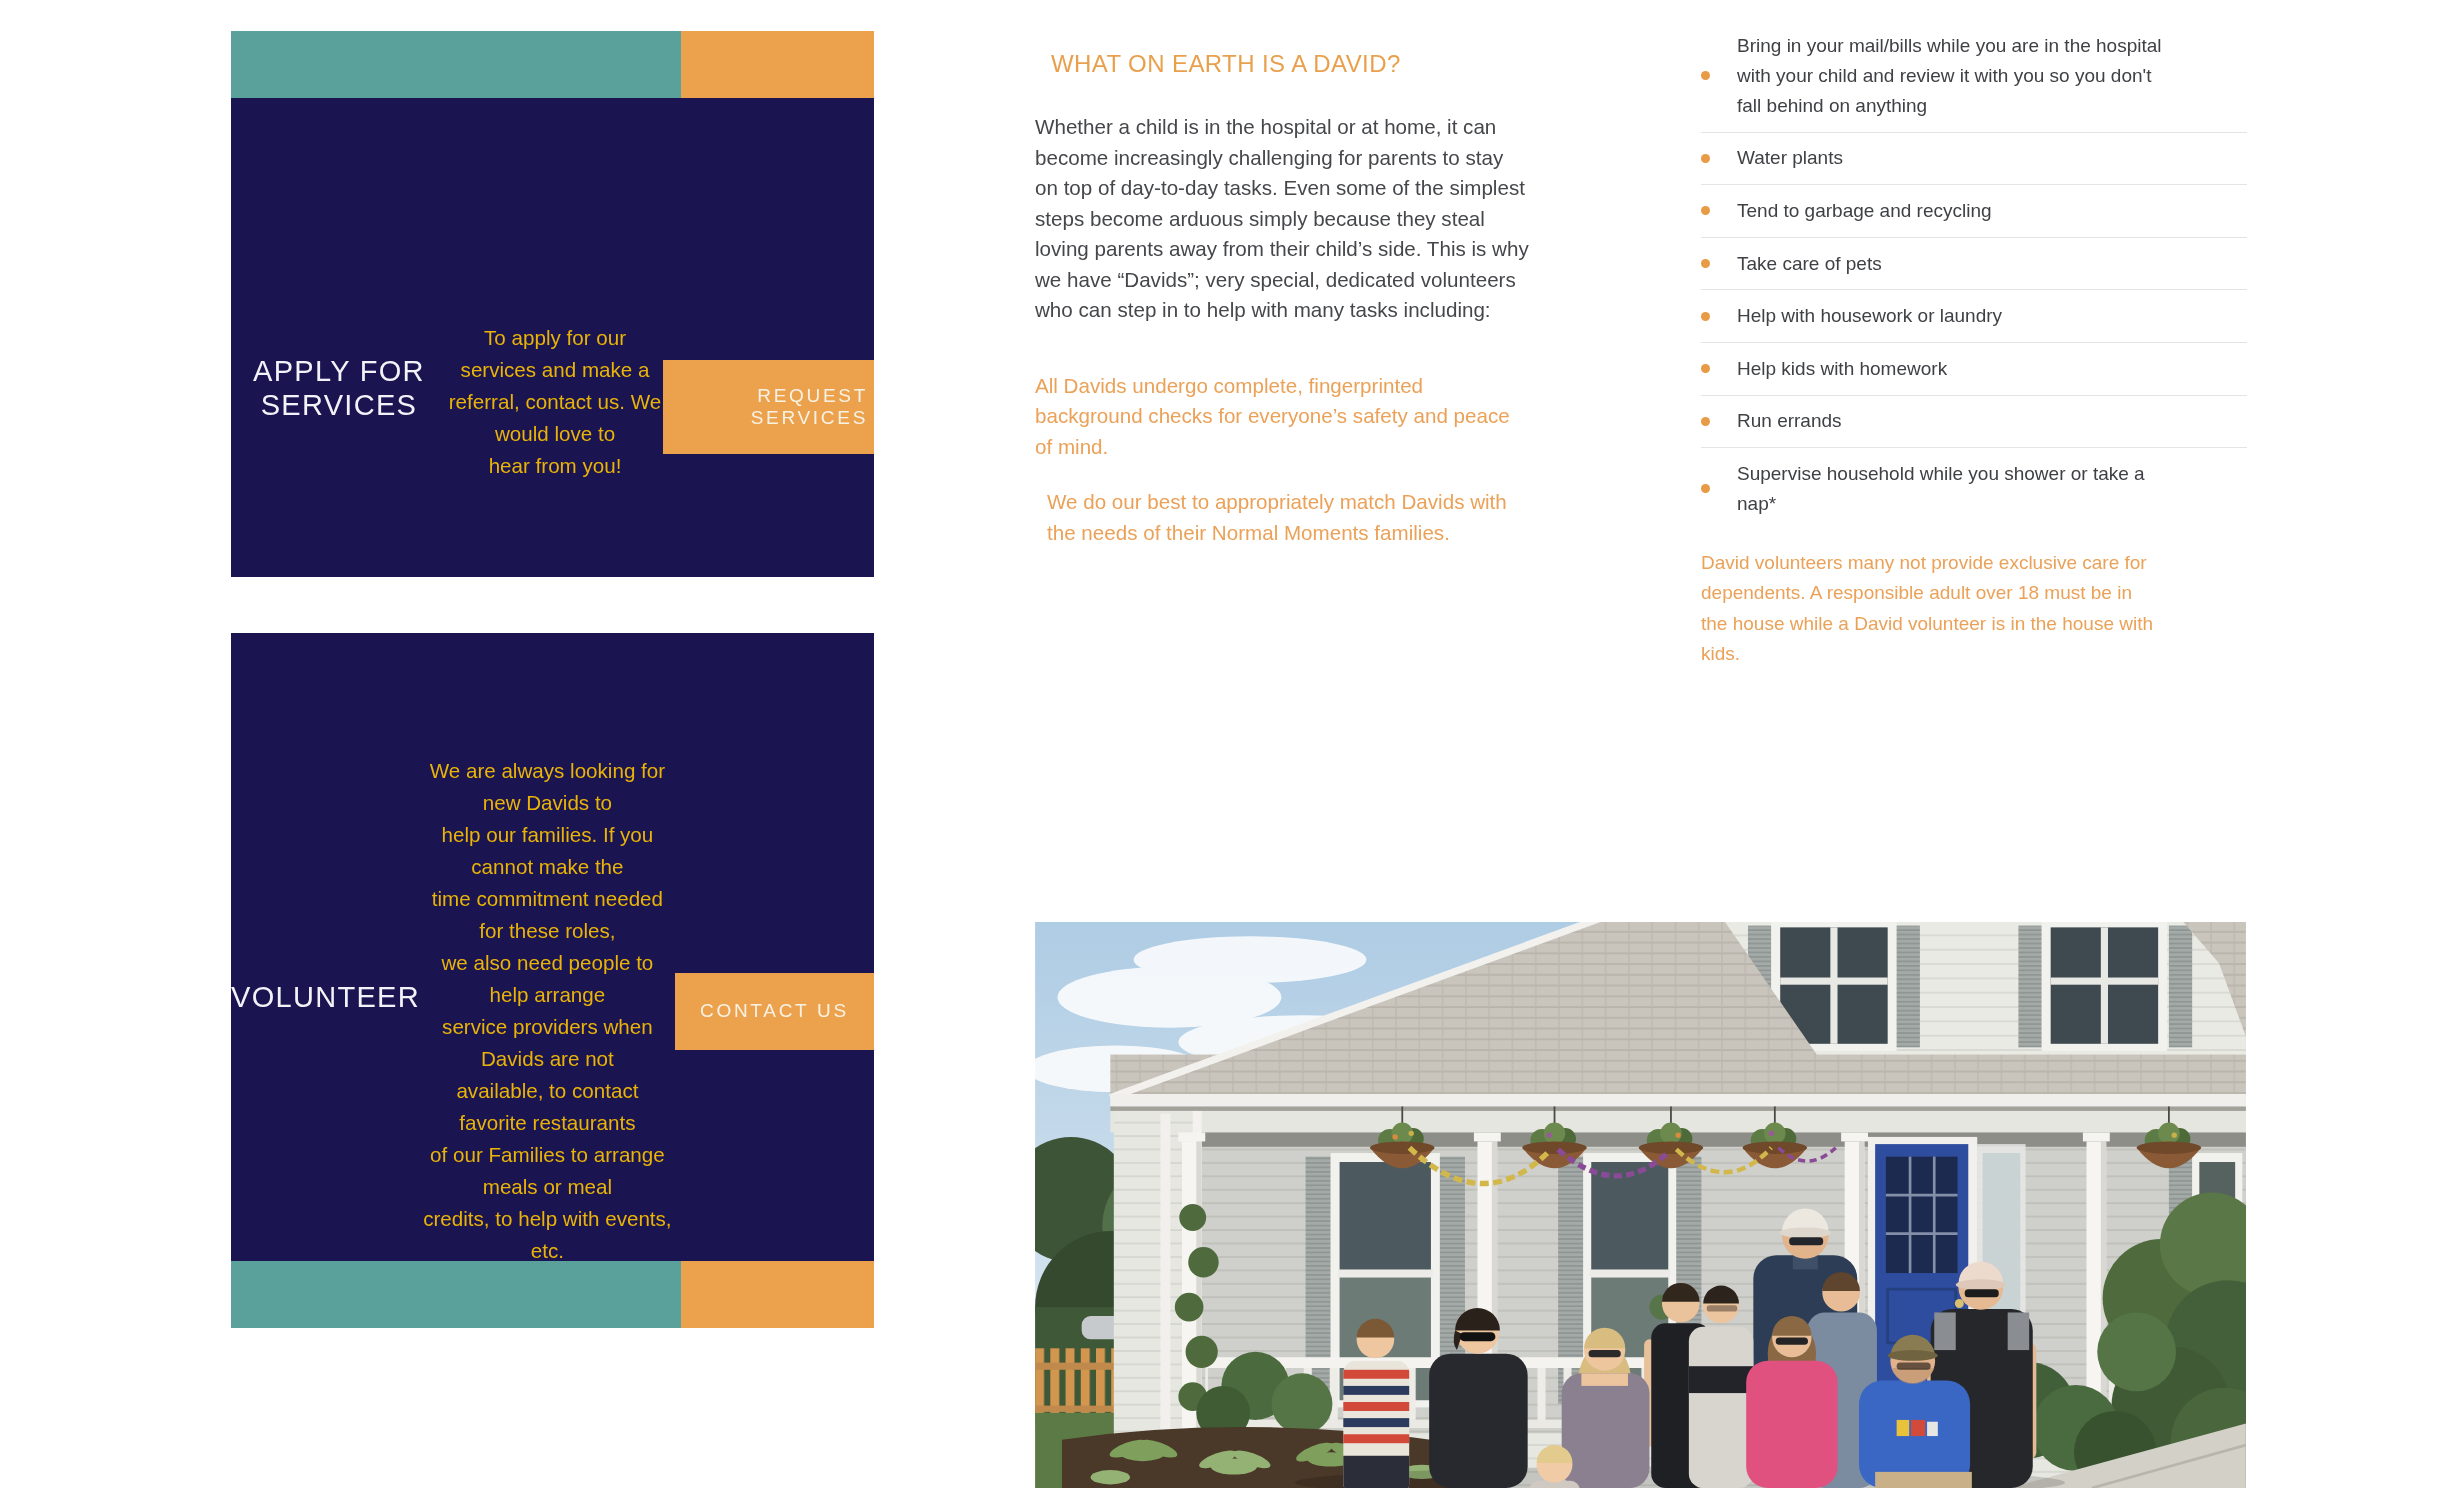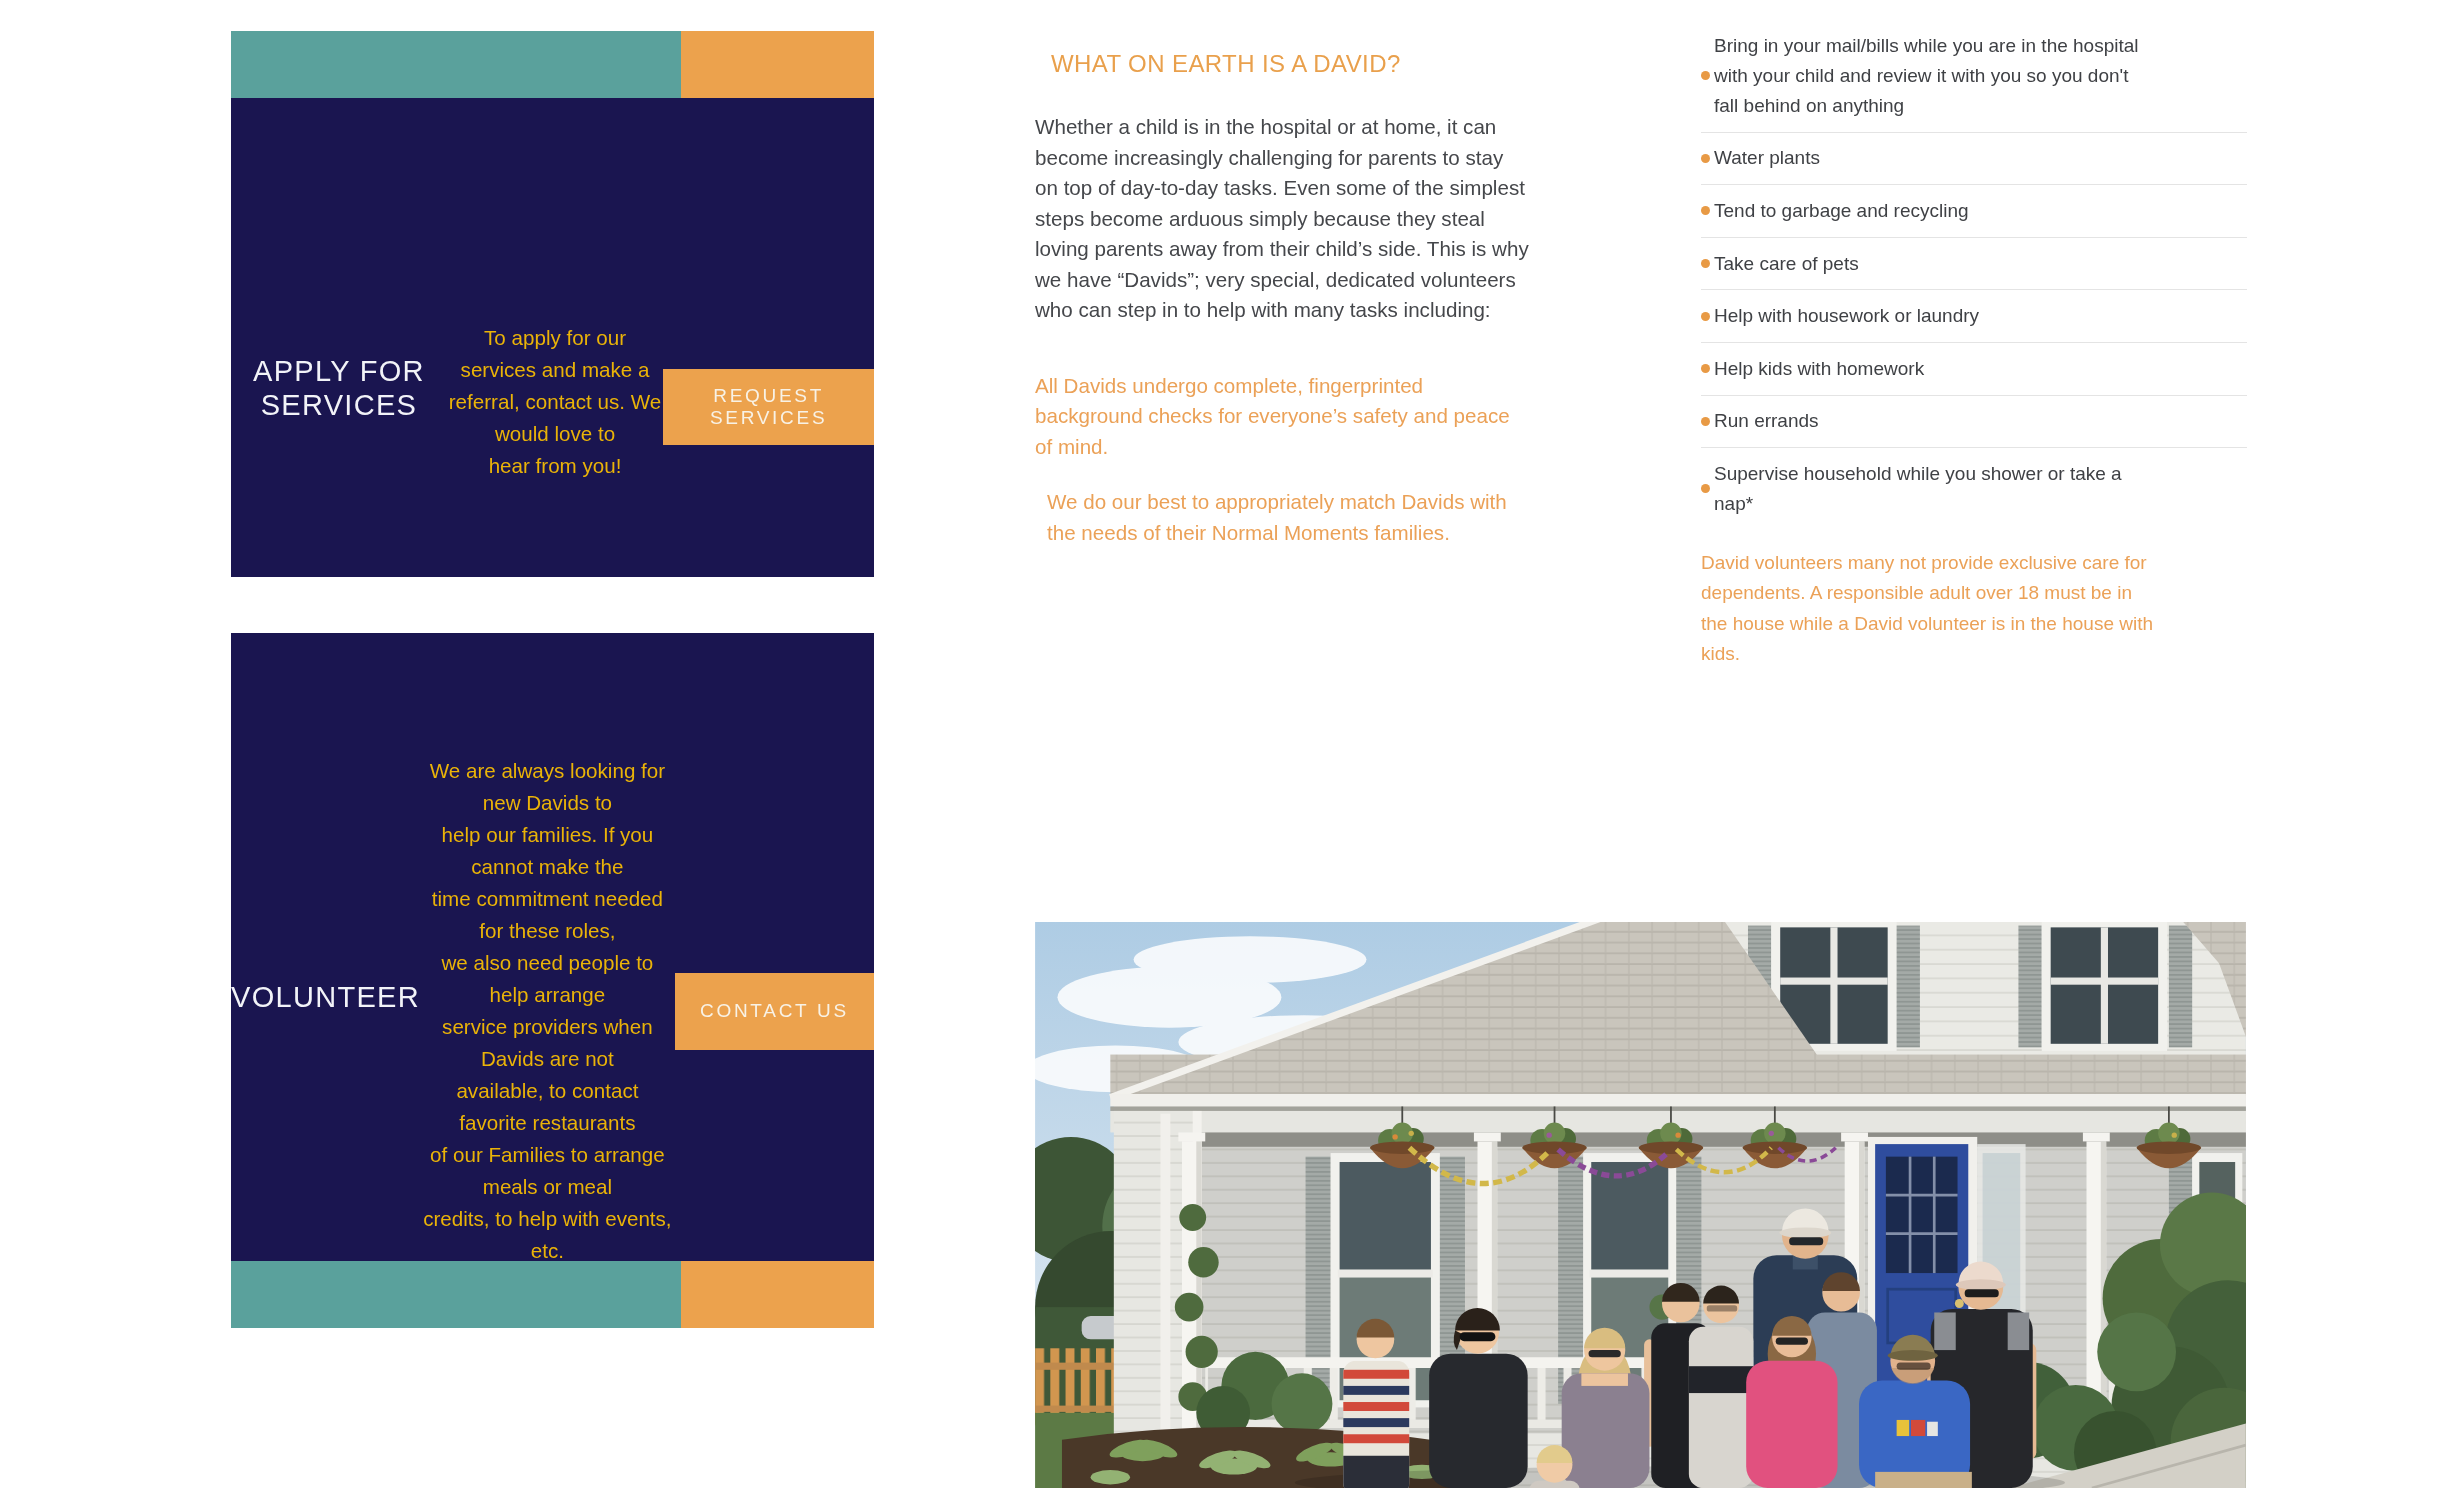--- a/index.html
+++ b/index.html
@@ -30,21 +30,21 @@
   }
   .card-text {
     margin:29px 0 0; font-size:20.6px; line-height:32px; color:#eab308;
     white-space:pre-line;
   }
   .btn {
     display:block; background:#eca24d; border:none; color:#f8f2e6;
     font-family:"Liberation Sans", sans-serif; font-size:19px; letter-spacing:2.7px;
     cursor:pointer;
   }
-  .btn--request { width:323px; height:76px; margin-top:39px; }
+  .btn--request { width:323px; height:94px; margin-top:39px;text-align:right; }
   .btn--contact { width:286px; height:77px; margin-top:29px; }
   .card-gap { height:56px; }
 
   
   #article-col { left:1035px; top:32px; width:532px; }
   .article-heading {
     margin:16px; font-size:24px; font-weight:400; letter-spacing:0.4px;
     color:#e9a04c; line-height:32px;
   }
   .article-intro {
@@ -54,21 +54,21 @@
   .article-highlight {
     font-size:20.6px; line-height:30.5px; color:#eba157; white-space:pre-line;
   }
   .article-highlight--first { margin:45px 0 0; }
   .article-highlight--second { margin:25px 12px 0; }
 
   
   #tasks-col { left:1701px; top:20px; width:546px; }
   .tasks-list { list-style:none; margin:0; padding:0; }
   .task-item {
-    display:flex; align-items:center; gap:4px;
+    display:flex; align-items:center; gap:27px;
     padding:10.8px 0; border-bottom:0.9px solid #e4e4e4;
     font-size:19px; line-height:30px; color:#3f4145;
   }
   .task-item:last-child { border-bottom:none; }
   .task-text { white-space:pre-line; }
   .bullet-dot {
     width:9px; height:9px; border-radius:50%; background:#e89a45; flex:none;
   }
   .tasks-note {
     margin:18px 0 4px; font-size:19px; line-height:30.5px; color:#eba157;

